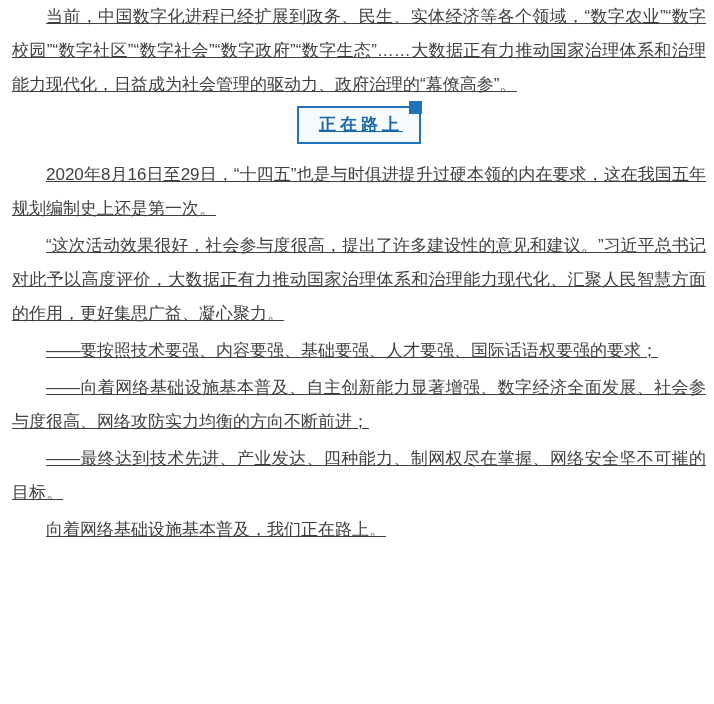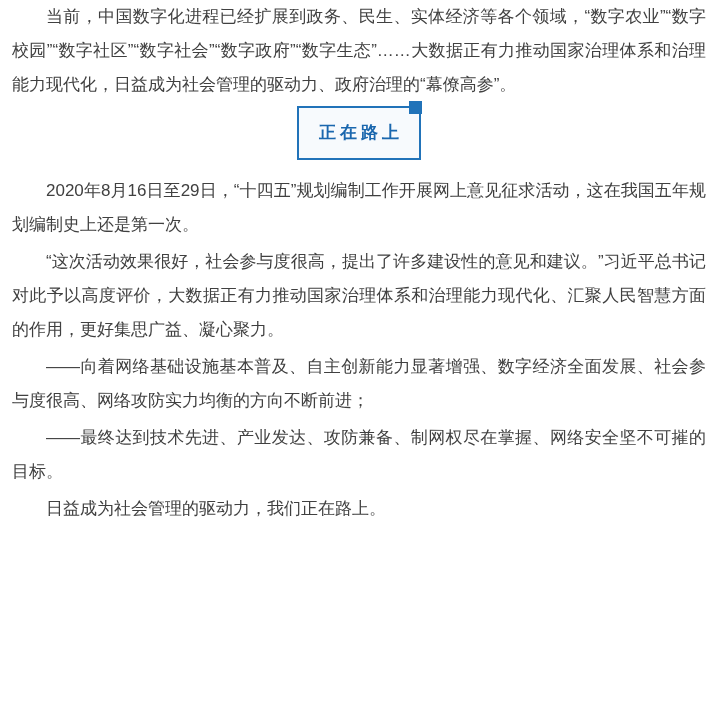--- a/index.html
+++ b/index.html
@@ -1,15 +1,15 @@
 <!DOCTYPE html>
 <html><head>
 <meta charset="utf-8">
 <style>
-  * { box-sizing: border-box; }
+  * { box-sizing: border-box; text-decoration: underline; }
   html, body {
     margin: 0;
     padding: 0;
     background: #ffffff;
   }
   body {
     width: 714px;
     height: 704px;
     overflow: hidden;
     font-family: "Liberation Sans", "DejaVu Sans", sans-serif;
@@ -28,21 +28,21 @@
   .section-header-wrap {
     display: flex;
     justify-content: center;
     margin: 4px 0 14px 0;
     text-indent: 0;
   }
   .section-header-box {
     position: relative;
     border: 2px solid #2173b9;
     background: #f7fafd;
-    padding: 8px 20px;
+    padding: 0 20px;
     text-align: center;
   }
   .section-header-label {
     display: inline-block;
     color: #1a67ae;
     font-weight: bold;
     font-size: 17px;
     line-height: 22px;
     letter-spacing: 4px;
     margin-right: -4px; 
@@ -64,25 +64,26 @@
 
   <p class="para">当前，中国数字化进程已经扩展到政务、民生、实体经济等各个领域，“数字农业”“数字校园”“数字社区”“数字社会”“数字政府”“数字生态”……大数据正有力推动国家治理体系和治理能力现代化，日益成为社会管理的驱动力、政府治理的“幕僚高参”。</p>
 
   <div class="section-header-wrap">
     <div class="section-header-box" style="border-color: rgb(33, 115, 185); background: rgb(247, 250, 253);">
       <span class="corner-accent-square" style="background: rgb(33, 115, 185);"></span>
       <span class="section-header-label" style="color: rgb(26, 103, 174);">正在路上</span>
     </div>
   </div>
 
-  <p class="para">2020年8月16日至29日，“十四五”规划编制工作开展网上意见征求活动，这在我国五年规划编制史上还是第一次。</p>
+  <p class="para">2020年8月16日至29日，“十四五”也是与时俱进提升过硬本领的内在要求，这在我国五年规划编制史上还是第一次。</p>
 
   <p class="para">“这次活动效果很好，社会参与度很高，提出了许多建设性的意见和建议。”习近平总书记对此予以高度评价，大数据正有力推动国家治理体系和治理能力现代化、汇聚人民智慧方面的作用，更好集思广益、凝心聚力。</p>
 
 
+  <p class="para">——要按照技术要强、内容要强、基础要强、人才要强、国际话语权要强的要求；</p>
 
   <p class="para">——向着网络基础设施基本普及、自主创新能力显著增强、数字经济全面发展、社会参与度很高、网络攻防实力均衡的方向不断前进；</p>
 
-  <p class="para">——最终达到技术先进、产业发达、攻防兼备、制网权尽在掌握、网络安全坚不可摧的目标。</p>
+  <p class="para">——最终达到技术先进、产业发达、四种能力、制网权尽在掌握、网络安全坚不可摧的目标。</p>
 
-  <p class="para">日益成为社会管理的驱动力，我们正在路上。</p>
+  <p class="para">向着网络基础设施基本普及，我们正在路上。</p>
 
 </div>
 
 </body></html>

